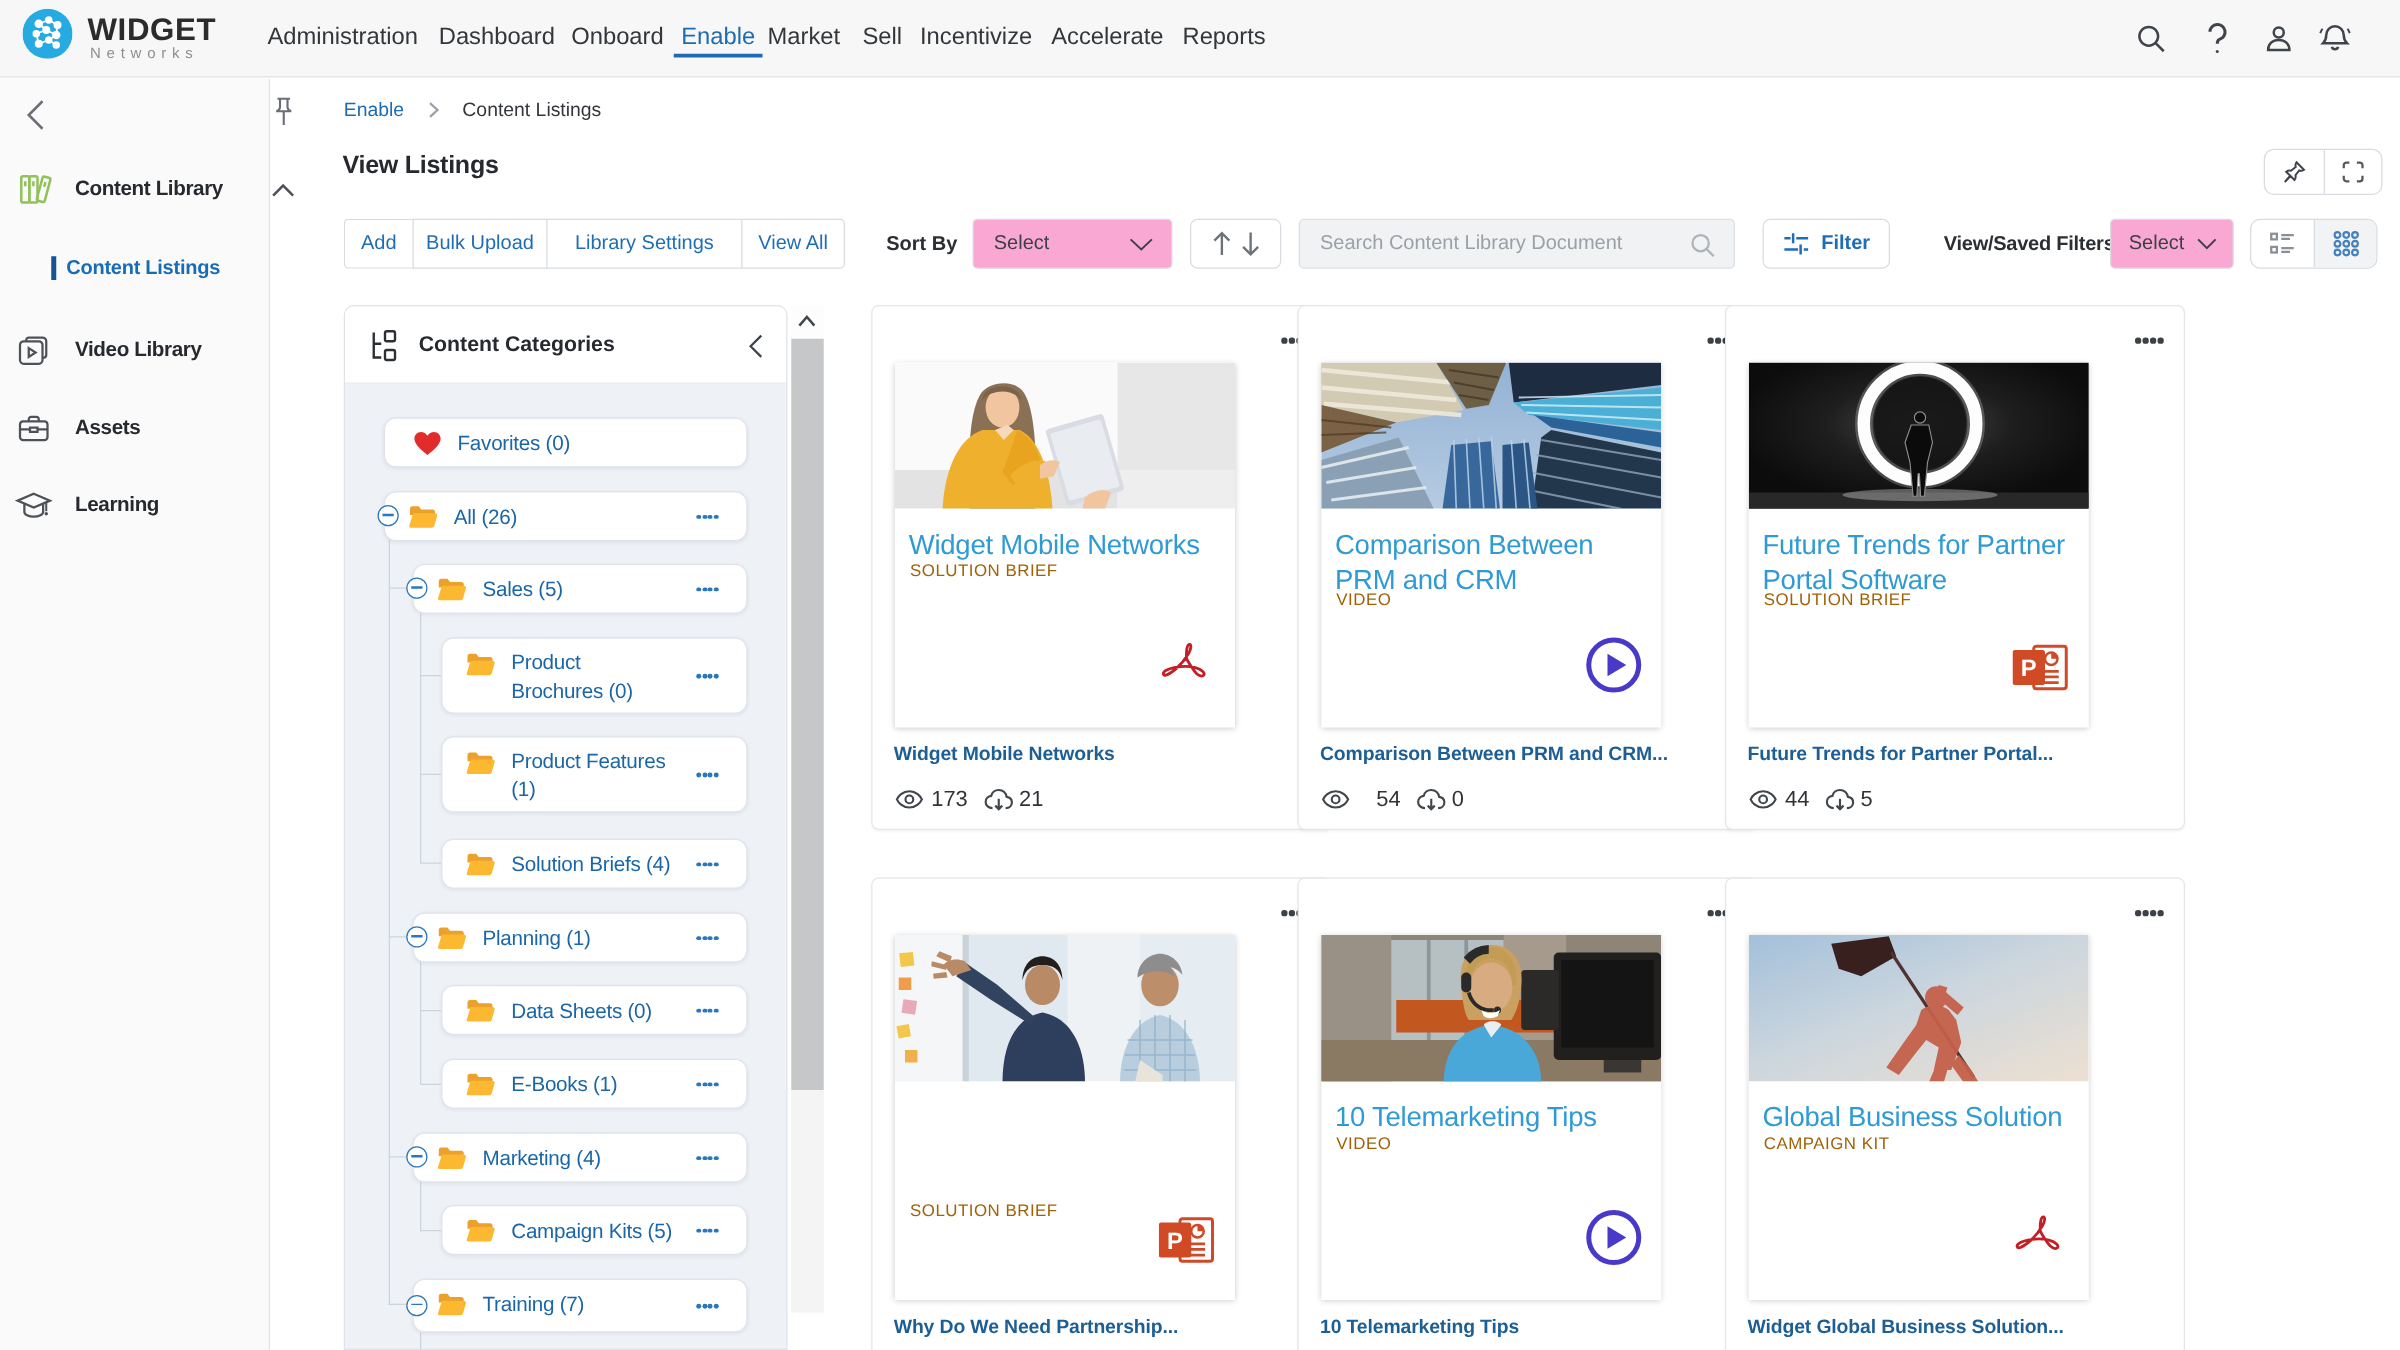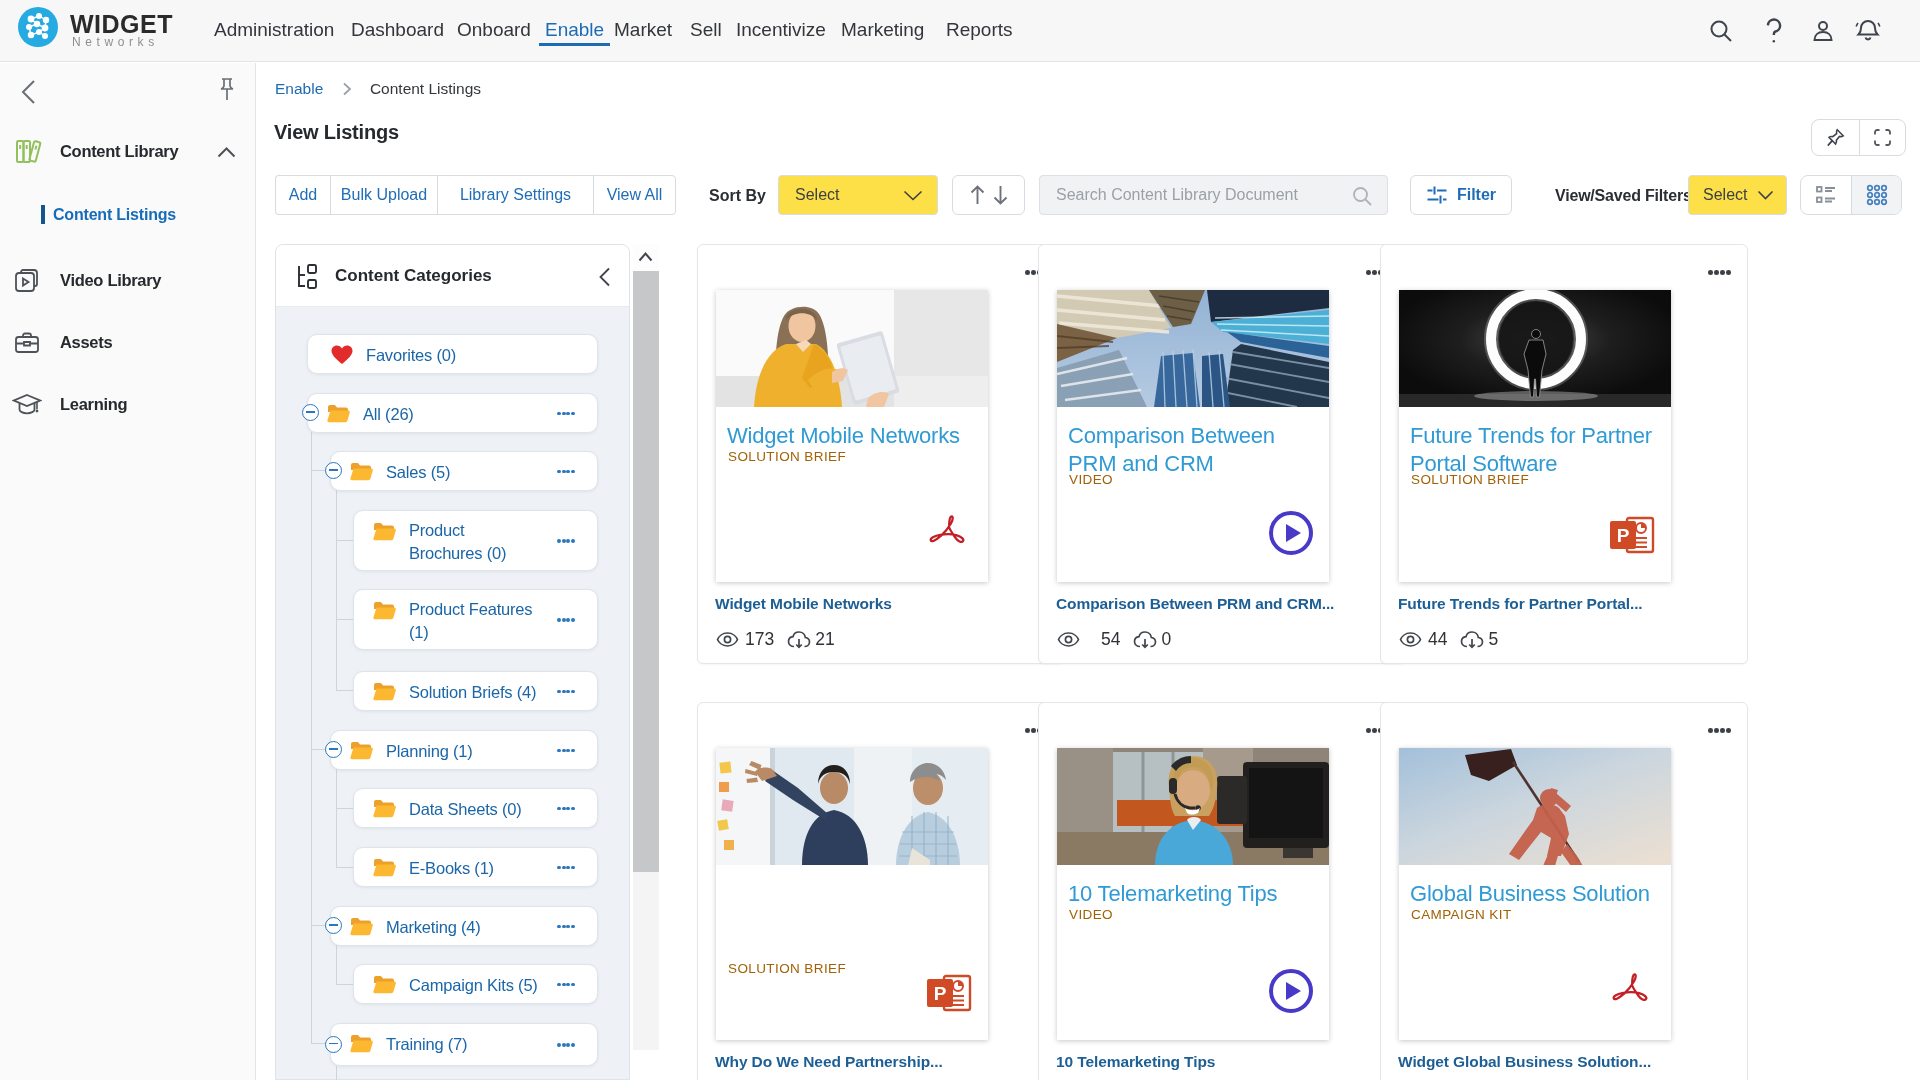--- a/index.html
+++ b/index.html
@@ -17,32 +17,32 @@
   letter-spacing:4.6px; }
 #header a { position:absolute; color:#33363b; font-size:19px; text-decoration:none;
   top:0; height:62px; line-height:60px; }
 #header a.active { color:#1d6bb4; }
 #header a.active:after { content:""; position:absolute; left:-6px; right:-6px; top:43px;
   height:3px; background:#1d6bb4; }
 .hicon { position:absolute; top:0; width:28px; height:62px; display:flex;
   align-items:center; justify-content:center; }
 
 
-#sidebar { position:absolute; left:0; top:63px; width:256px; height:1017px;
+#sidebar { position:absolute; left:0; top:63px; width:216px; height:1017px;
   background:#fafafa; border-right:1px solid #e3e3e3; }
 
 
 #main { position:absolute; left:257px; top:63px; width:1663px; height:1017px; background:#fff; }
 #crumb { position:absolute; left:275px; top:80px; font-size:15.5px; color:#33363b; }
 #crumb a { color:#1d6bb4; text-decoration:none; }
 #heading { position:absolute; left:274px; top:121px; font-size:20px; font-weight:bold; color:#26292e; letter-spacing:-0.2px; }
 
 .btn { background:#fff; border:1px solid #d8dbdf; color:#1f6db6; font-size:16px;
   font-weight:500; display:inline-flex; align-items:center; justify-content:center; }
-.graybox { background:#fde047; border:1px solid #d8dbdf; border-radius:4px;
+.graybox { background:#f9a8d4; border:1px solid #d8dbdf; border-radius:4px;
   color:#3c4046; font-size:16px; }
 
 
 #btngroup { position:absolute; left:275px; top:175px; height:40px; display:flex; }
 #btngroup .btn { height:40px; border-right:none; }
 #btngroup .btn:first-child { border-radius:4px 0 0 4px; }
 #btngroup .btn:last-child { border-right:1px solid #d8dbdf; border-radius:0 4px 4px 0; }
 
 #sortby { position:absolute; left:709px; top:187px; font-size:16px; font-weight:bold; color:#2b2e33; }
 #select1 { position:absolute; left:778px; top:175px; width:160px; height:40px; }
@@ -131,21 +131,21 @@
   </svg>
   <div id="logo-word">WIDGET</div>
   <div id="logo-sub">Networks</div>
   <a style="left:214px">Administration</a>
     <a style="left:351px">Dashboard</a>
   <a style="left:457px">Onboard</a>
     <a class="active" style="left:545px">Enable</a>
   <a style="left:614px">Market</a>
     <a style="left:690px">Sell</a>
   <a style="left:736px">Incentivize</a>
-    <a style="left:841px">Marketing</a>
+    <a style="left:841px">Accelerate</a>
   <a style="left:946px">Reports</a>
   <div class="hicon" style="left:1707px">
     <svg width="26" height="26" viewBox="0 0 26 26" fill="none" stroke="#3f434c" stroke-width="2">
       <circle cx="11" cy="11" r="7.5"></circle>
         <path d="M16.5 16.5 L23 23"></path>
     </svg>
   </div>
   <div class="hicon" style="left:1760px">
     <svg width="30" height="32" viewBox="0 0 30 32" fill="none" stroke="#3f434c" stroke-width="2.6">
       <path d="M8.5 10 a6.5 6.5 0 1 1 8.2 6.5 c-1.9.6-1.9 2-1.9 3.7"></path>

